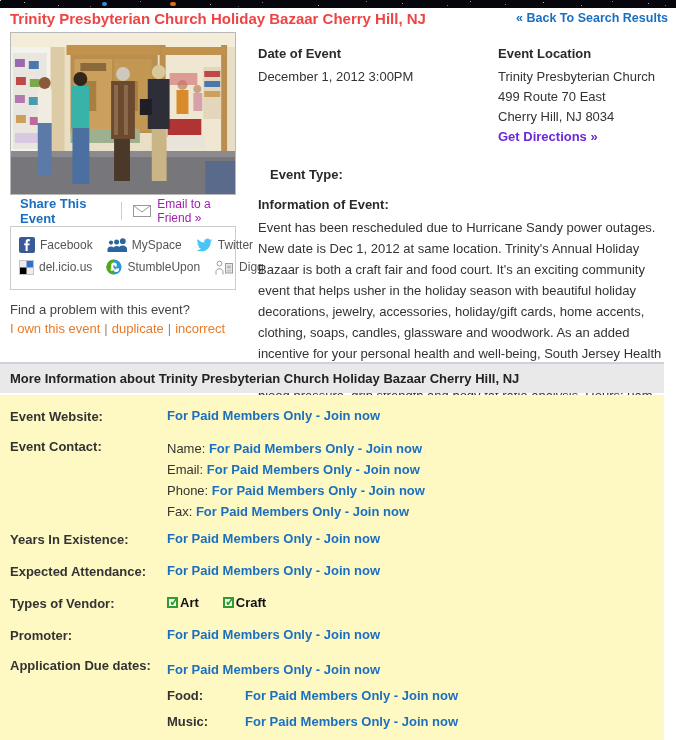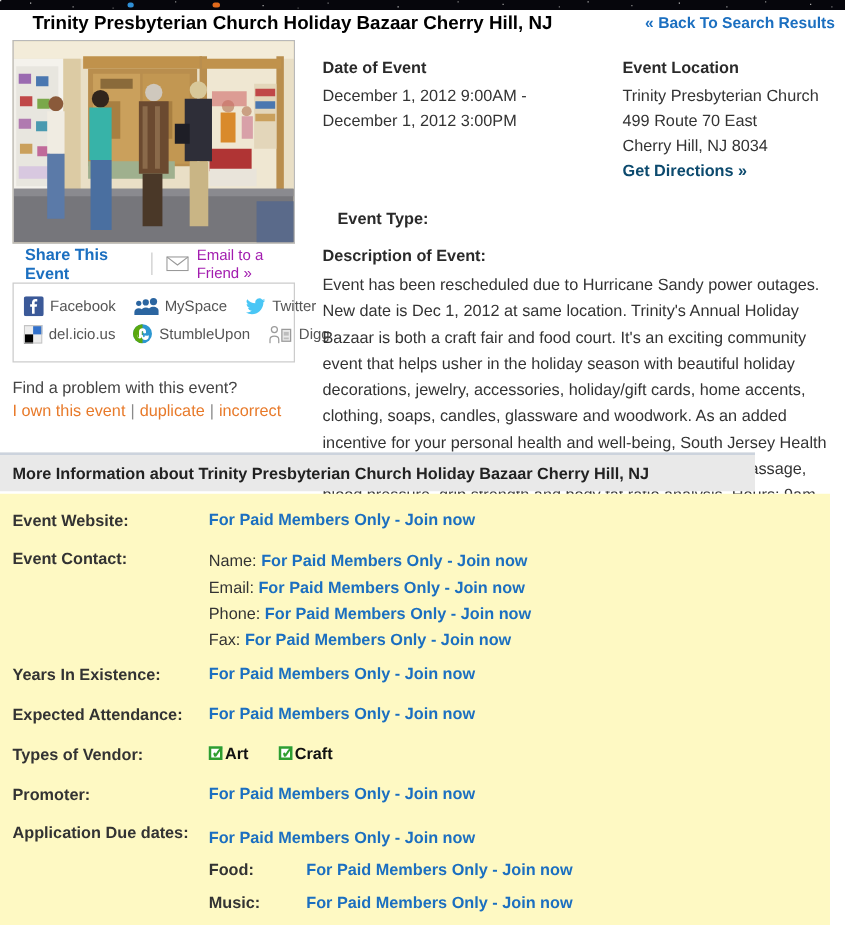--- a/index.html
+++ b/index.html
@@ -10,21 +10,21 @@
   
   .top-strip { position:absolute; left:0; top:0; width:676px; height:8px; background:#06060c; overflow:hidden; }
   .speck { position:absolute; width:1px; height:1px; background:#cfcfcf;
            box-shadow: 24px 2px #bbb, 58px 5px #999, 140px 1px #888, 210px 4px #aaa, 262px 2px #777,
                        318px 5px #bbb, 366px 1px #888, 402px 3px #999, 447px 5px #777, 470px 1px #aaa,
                        505px 4px #888, 543px 2px #bbb, 581px 5px #999, 612px 1px #888, 648px 3px #aaa,
                        665px 5px #777, 90px 6px #666, 238px 6px #555; }
   .dot-blue { position:absolute; left:102px; top:2px; width:5px; height:4px; background:#2f8fd6; border-radius:2px; }
   .dot-orange { position:absolute; left:170px; top:2px; width:6px; height:4px; background:#e06a1c; border-radius:2px; }
 
-  .page-title { position:absolute; left:10px; top:10px; font-size:15px; font-weight:bold; color:#000000;margin-left:16px; }
+  .page-title { position:absolute; left:10px; top:10px; font-size:15px; font-weight:bold; color:#ef4444; }
   .back-link { position:absolute; right:8px; top:11px; font-size:12.5px; font-weight:bold; color:#1b6fc0; text-decoration:none; cursor:pointer; }
 
   
   .left-col { position:absolute; left:10px; top:32px; width:228px; }
   .photo { width:226px; height:163px; border:1px solid #b9b9b9; background:#e7ddc4; display:block; }
   .share-row { display:flex; align-items:center; height:30px; margin-top:1px; }
   .share-link { font-size:13px; font-weight:bold; color:#1b6fc0; text-decoration:none; padding-left:10px; cursor:pointer; }
   .share-divider { width:1px; height:18px; background:#ccc; margin:0 12px; }
   .email-link { font-size:12px; color:#a21caf; text-decoration:none; display:flex; align-items:center; gap:6px; cursor:pointer; }
   .social-box { width:226px; border:1px solid #ccc; background:#fff; padding:7px 8px 8px 8px; }
@@ -36,27 +36,27 @@
   .problem-links a { color:#e87a2a; text-decoration:none; cursor:pointer; }
   .pipe { color:#8a8a8a; margin:0 4px; }
 
   
   .right-col { position:absolute; left:258px; top:46px; width:412px; }
   .cols { display:flex; }
   .col-date { width:240px; }
   .col-loc { flex:1; }
   .h-bold { font-size:13px; font-weight:bold; color:#2a2a2a; margin-bottom:6px; }
   .detail-line { font-size:13px; color:#333; line-height:20px; }
-  .directions { font-size:13px; font-weight:bold; color:#0c4a6e; text-decoration:none; line-height:20px; display:inline-block; cursor:pointer; }
+  .directions { font-size:13px; font-weight:bold; color:#6d28d9; text-decoration:none; line-height:20px; display:inline-block; cursor:pointer; }
   .event-type { margin-top:20px; font-size:13px; font-weight:bold; color:#2a2a2a;padding-left:12px; }
   .desc-head { margin-top:15px; font-size:13px; font-weight:bold; color:#2a2a2a; }
   .desc-text { margin-top:5px; font-size:13px; color:#333; line-height:21px; width:412px; }
 
   
-  .band { position:absolute; left:0; top:362px; width:604px; height:31px; background:#e9e9e9; border-top:2px solid #ccd3dd; }
+  .band { position:absolute; left:0; top:362px; width:664px; height:31px; background:#e9e9e9; border-top:2px solid #ccd3dd; }
   .band-title { font-size:13px; font-weight:bold; color:#222; line-height:29px; padding-left:10px; }
   .info-section { position:absolute; left:0; top:395px; width:664px; height:345px; background:#fef9c3; padding:13px 0 0 10px; }
   .info-row { display:flex; align-items:flex-start; }
   .info-label { width:157px; font-size:13px; font-weight:bold; color:#333; flex:none; line-height:17px; }
   .paid-link { font-size:13px; font-weight:bold; color:#1b6fc0; text-decoration:none; cursor:pointer; }
   .sub-line { line-height:21px; font-size:13px; color:#333; }
   .sub-line .paid-link { line-height:21px; }
   .mt-contact { margin-top:13px; }
   .mt-years { margin-top:9px; }
   .mt-std { margin-top:15px; }
@@ -239,33 +239,32 @@
     <div class="problem-q">Find a problem with this event?</div>
     <div class="problem-links">
       <a>I own this event</a><span class="pipe">|</span><a>duplicate</a><span class="pipe">|</span><a>incorrect</a>
     </div>
   </div>
 
   <div class="right-col">
     <div class="cols">
       <div class="col-date">
         <div class="h-bold">Date of Event</div>
-        <div class="detail-line">December 1, 2012 9:00AM -</div>
         <div class="detail-line">December 1, 2012 3:00PM</div>
       </div>
       <div class="col-loc">
         <div class="h-bold">Event Location</div>
         <div class="detail-line">Trinity Presbyterian Church</div>
         <div class="detail-line">499 Route 70 East</div>
         <div class="detail-line">Cherry Hill, NJ 8034</div>
         <a class="directions">Get Directions »</a>
       </div>
     </div>
     <div class="event-type">Event Type:</div>
-    <div class="desc-head">Description of Event:</div>
+    <div class="desc-head">Information of Event:</div>
     <div class="desc-text">Event has been rescheduled due to Hurricane Sandy power outages. New date is Dec 1, 2012 at same location. Trinity's Annual Holiday Bazaar is both a craft fair and food court. It's an exciting community event that helps usher in the holiday season with beautiful holiday decorations, jewelry, accessories, holiday/gift cards, home accents, clothing, soaps, candles, glassware and woodwork. As an added incentive for your personal health and well-being, South Jersey Health and Wellness will provide free wellness screenings, chair massage, blood pressure, grip strength and body fat ratio analysis. Hours: 9am-3pm</div>
   </div>
 
   <div class="band">
     <div class="band-title">More Information about Trinity Presbyterian Church Holiday Bazaar Cherry Hill, NJ</div>
   </div>
 
   <div class="info-section">
 
     <div class="info-row">

